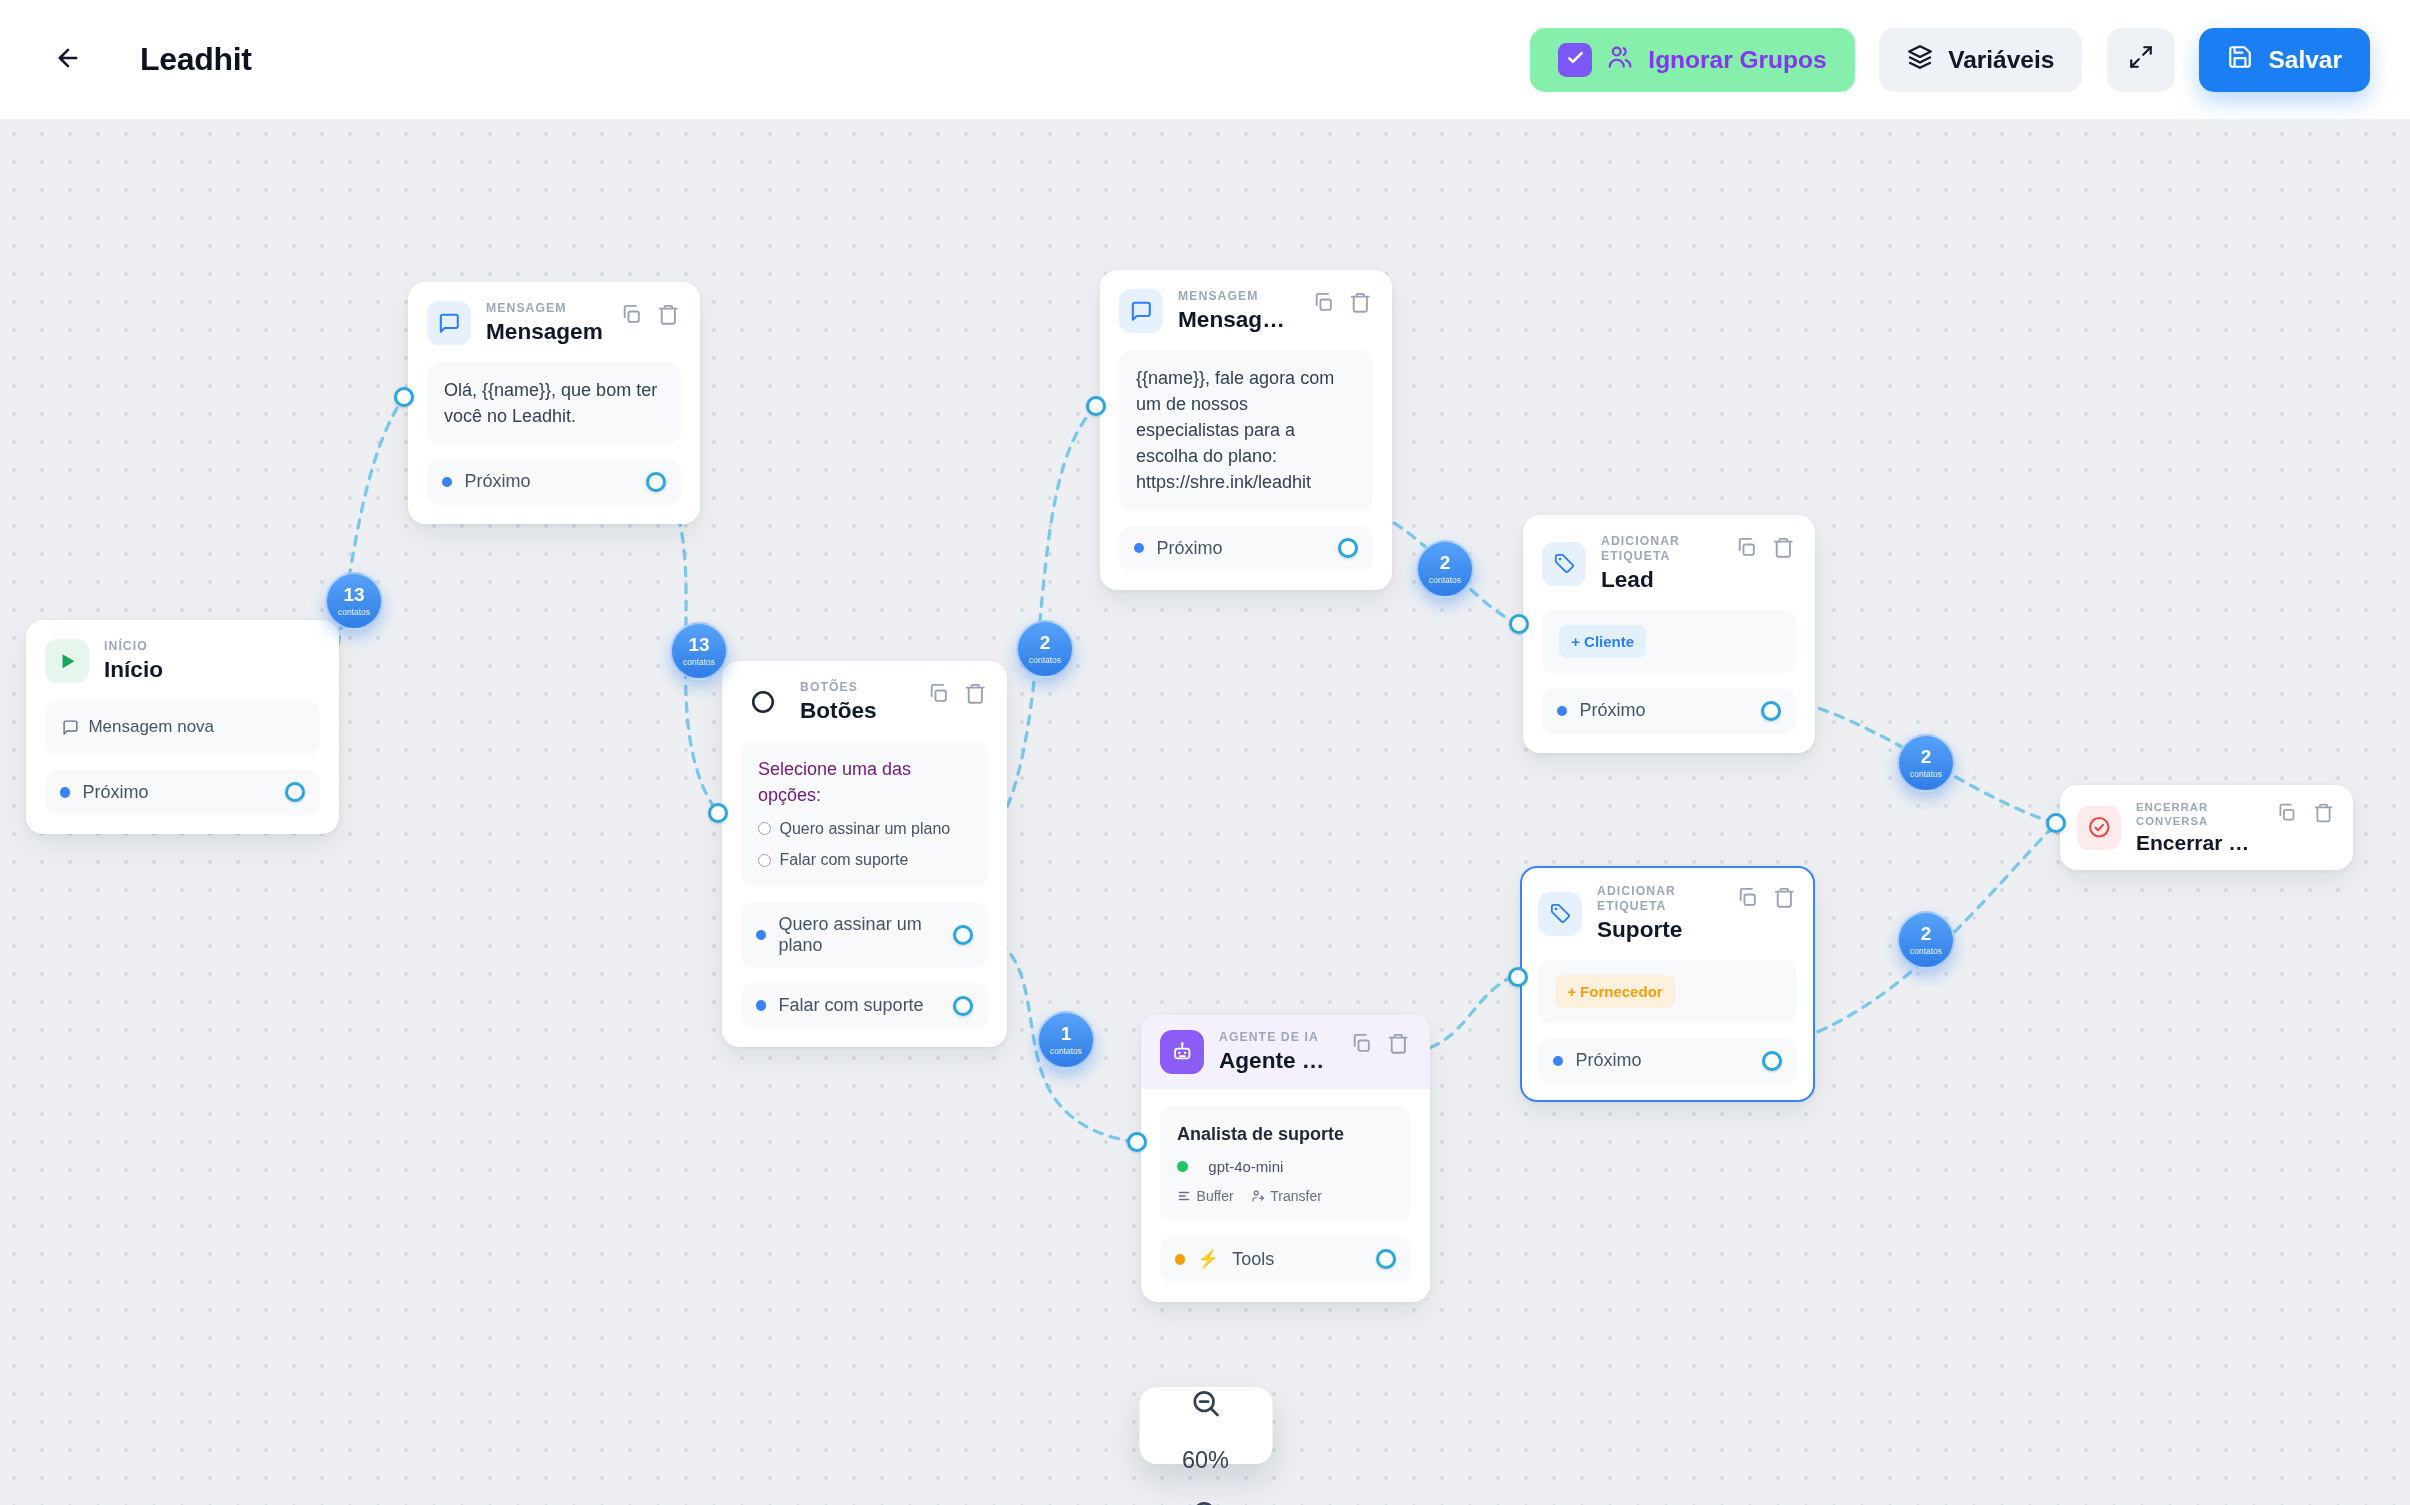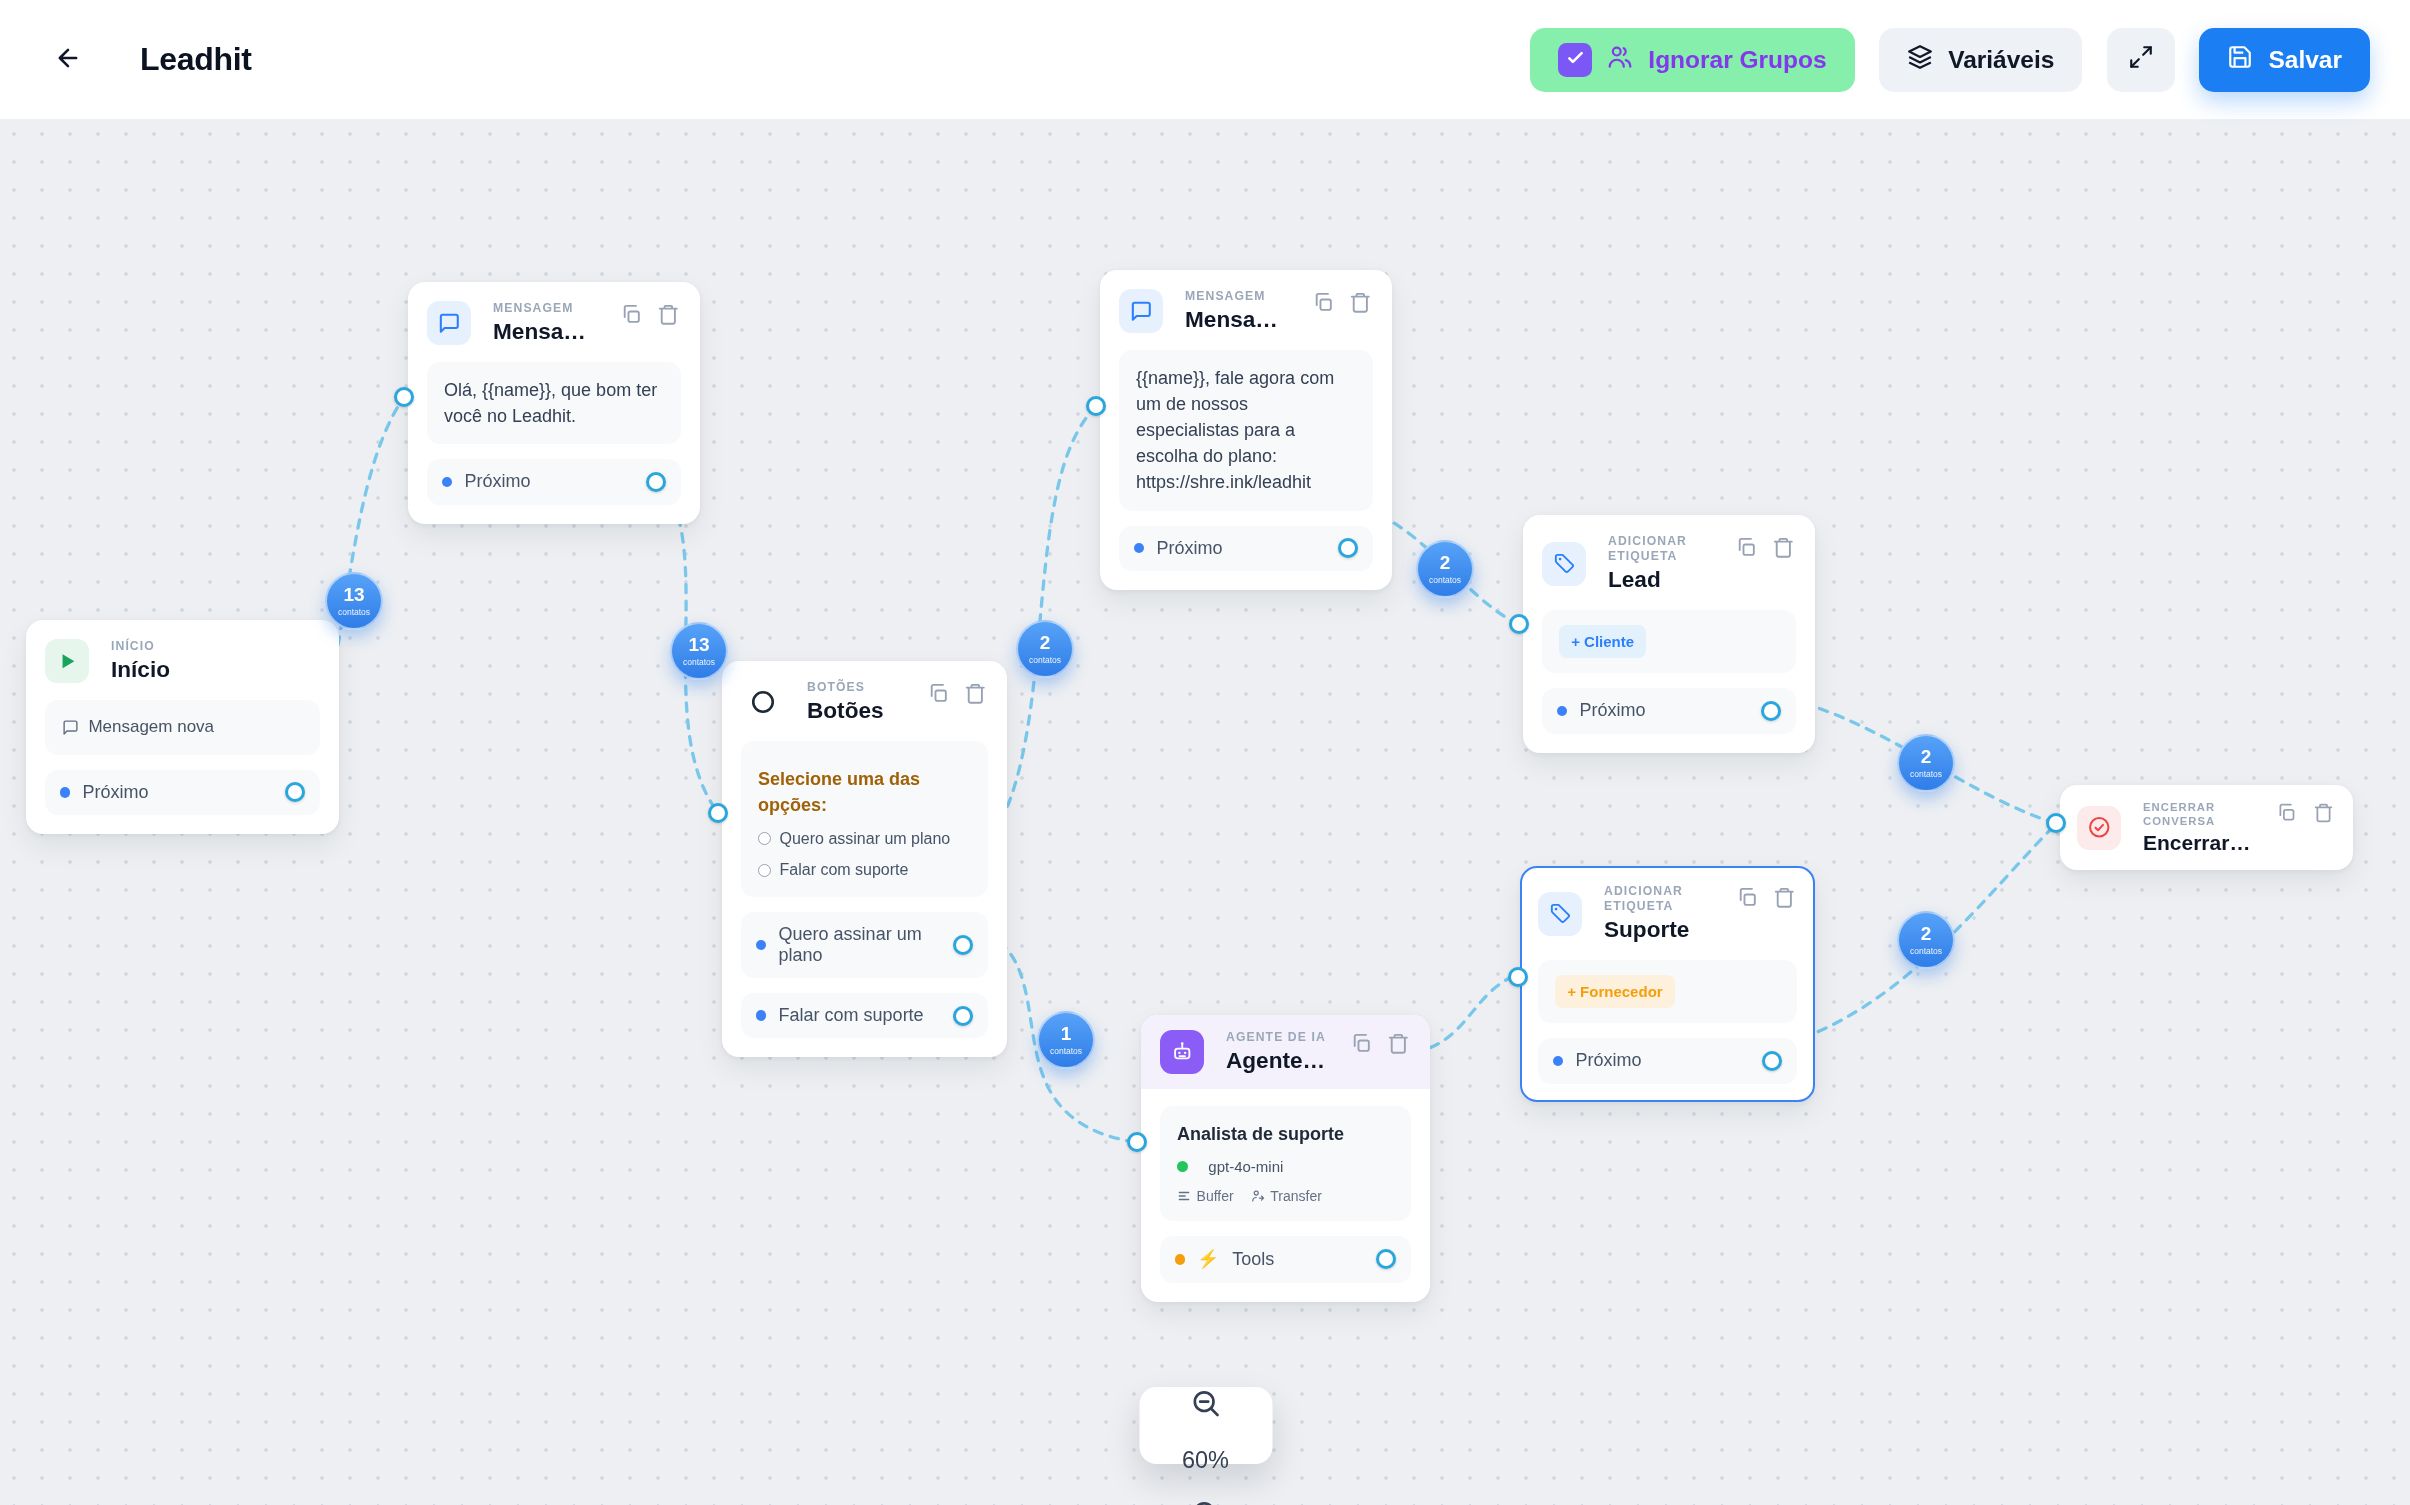--- a/index.html
+++ b/index.html
@@ -51,21 +51,21 @@
   .connections { position: absolute; inset: 0; z-index: 1; }
   .connections path { fill: none; stroke: #79c7ea; stroke-width: 3.5; stroke-dasharray: 9 9; stroke-linecap: round; }
 
   
   .node {
     position: absolute; z-index: 2; background: #ffffff; border-radius: 17px;
     box-shadow: 0 11.3px 28px rgba(15,23,42,.07), 0 1.9px 5.6px rgba(15,23,42,.05);
     padding: 19px; cursor: grab;
   }
   .node.selected { border: 2.8px solid #3b82f6; padding: 16px; }
-  .node-header { display: flex; align-items: center; gap: 22px; }
+  .node-header { display: flex; align-items: center; gap: 15px; }
   .node.agente-node .node-header {
     background: #f4f1fd; margin: -19px -19px 0; padding: 15px 19px;
     border-radius: 17px 17px 0 0;
   }
   .icon-box {
     width: 44px; height: 44px; border-radius: 12.2px; flex: none;
     display: flex; align-items: center; justify-content: center;
   }
   .ic-blue   { background: #e7f1fe; color: #2b7fff; }
   .ic-green  { background: #e6f6ed; color: #19a45b; }
@@ -96,21 +96,21 @@
     box-shadow: 0 0.9px 2.8px rgba(0,0,0,.18);
   }
   .in-circle {
     position: absolute; left: -14px; width: 20px; height: 20px; border-radius: 50%;
     background: #ffffff; border: 3.8px solid #2aa6de; cursor: crosshair; z-index: 3;
     box-shadow: 0 0.9px 2.8px rgba(0,0,0,.18);
   }
 
   .option-row { display: flex; align-items: center; gap: 8.5px; font-size: 16px; color: #475467; margin-top: 8.5px; }
   .radio-ring { width: 13px; height: 13px; border-radius: 50%; border: 1.9px solid #98a2b3; flex: none; background:#fff; }
-  .box-prompt { font-weight: 700; color: #a16207; font-size: 18px; margin-top: 10px; }
+  .box-prompt { font-weight: 400; color: #701a75; font-size: 18px; }
 
   .tag-pill { display: inline-block; font-size: 15px; font-weight: 600; padding: 5.6px 12.2px; border-radius: 7.5px; }
   .tag-blue { background: #e3f1fd; color: #2b7fff; }
   .tag-orange { background: #fdf1dd; color: #f59e0b; }
 
   .agent-name { font-weight: 700; color: #1f2937; font-size: 18px; }
   .agent-model { display: flex; align-items: center; gap: 20px; margin-top: 8.5px; font-size: 15px; color: #475467; }
   .model-dot { width: 11.3px; height: 11.3px; border-radius: 50%; background: #22c55e; flex: none; }
   .agent-feats { display: flex; gap: 17px; margin-top: 8.5px; font-size: 14px; color: #667085; }
   .feat { display: flex; align-items: center; gap: 5.6px; }

